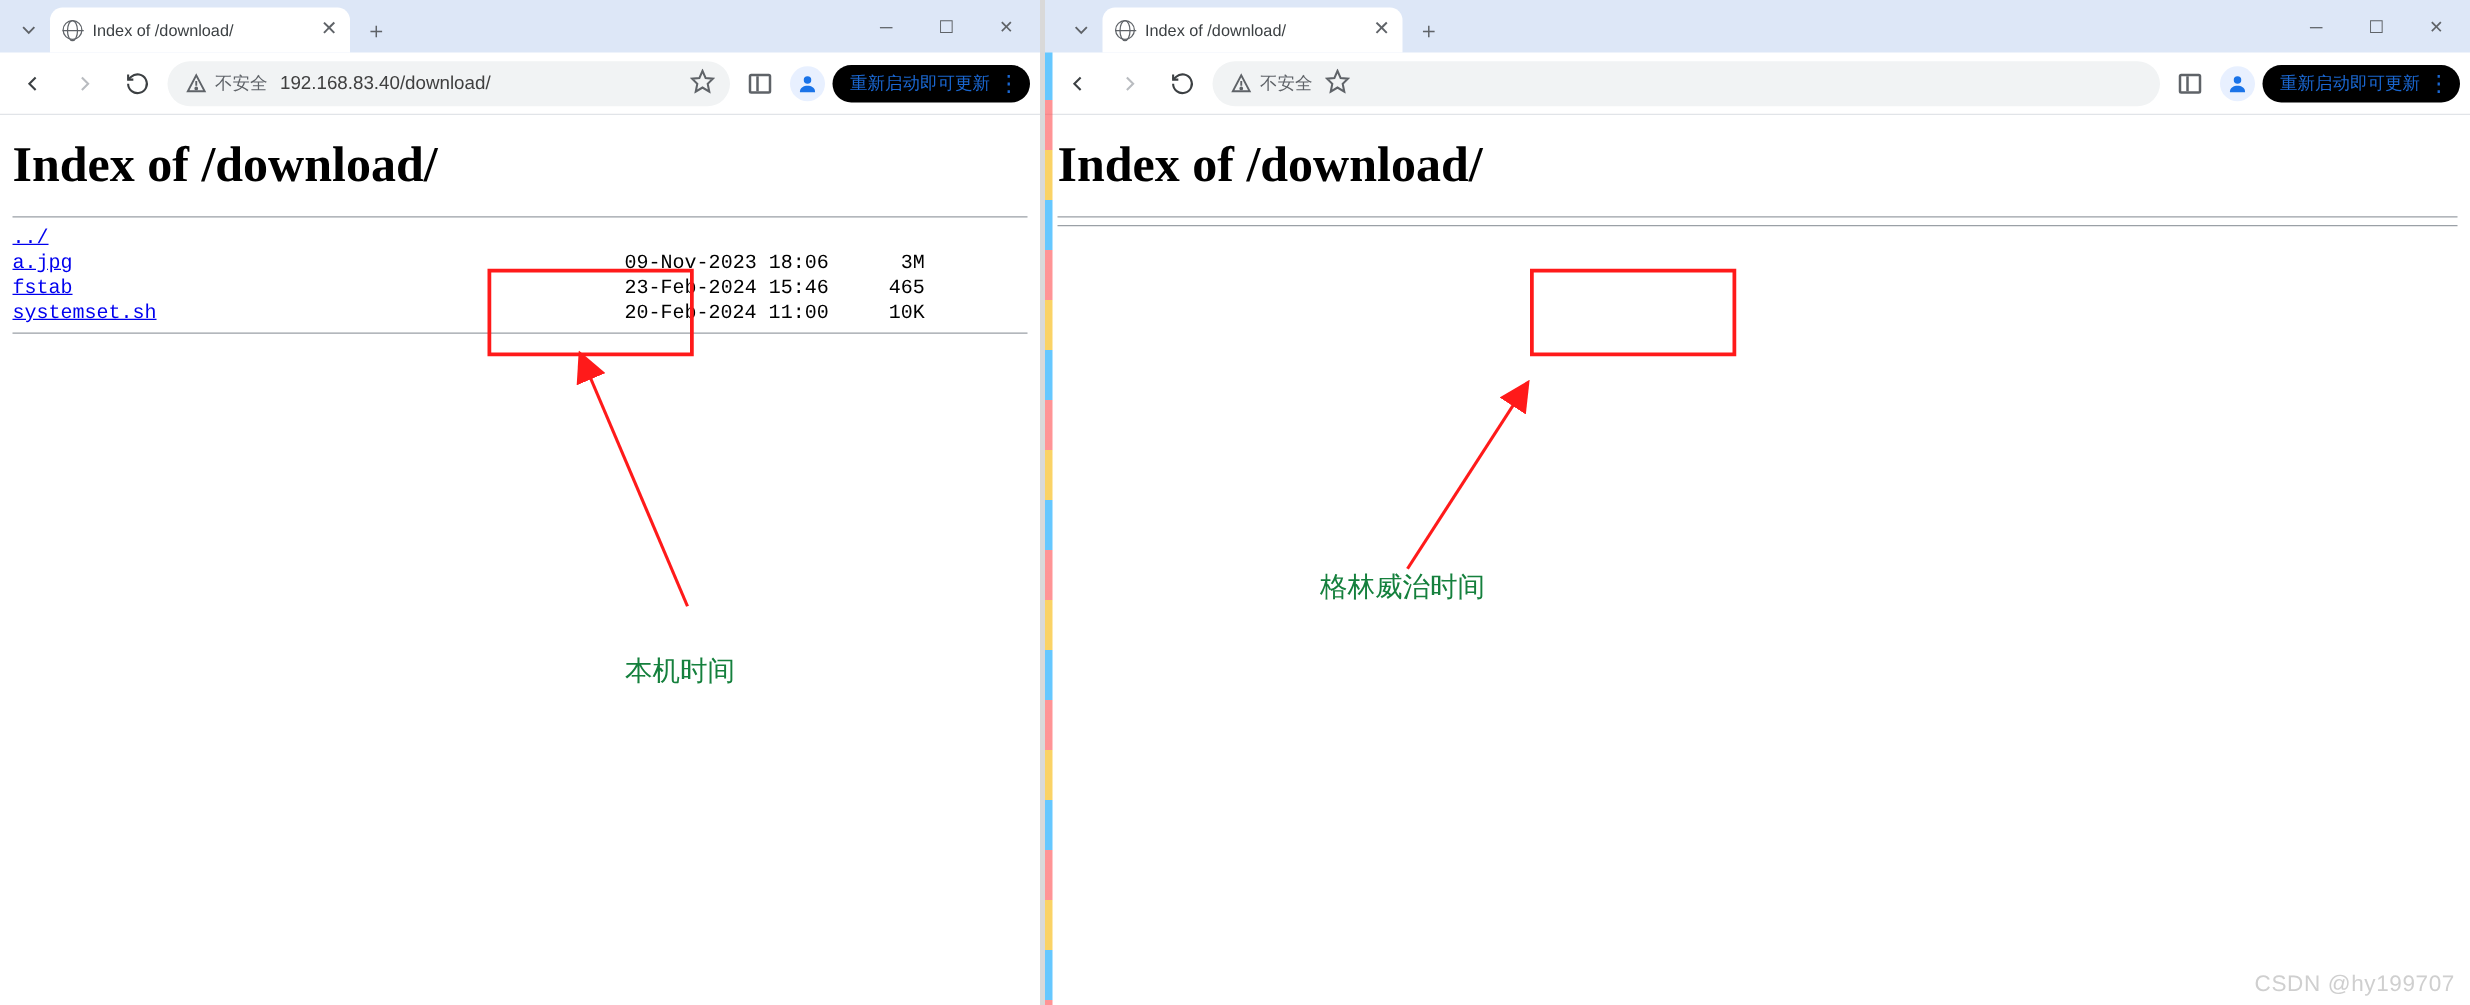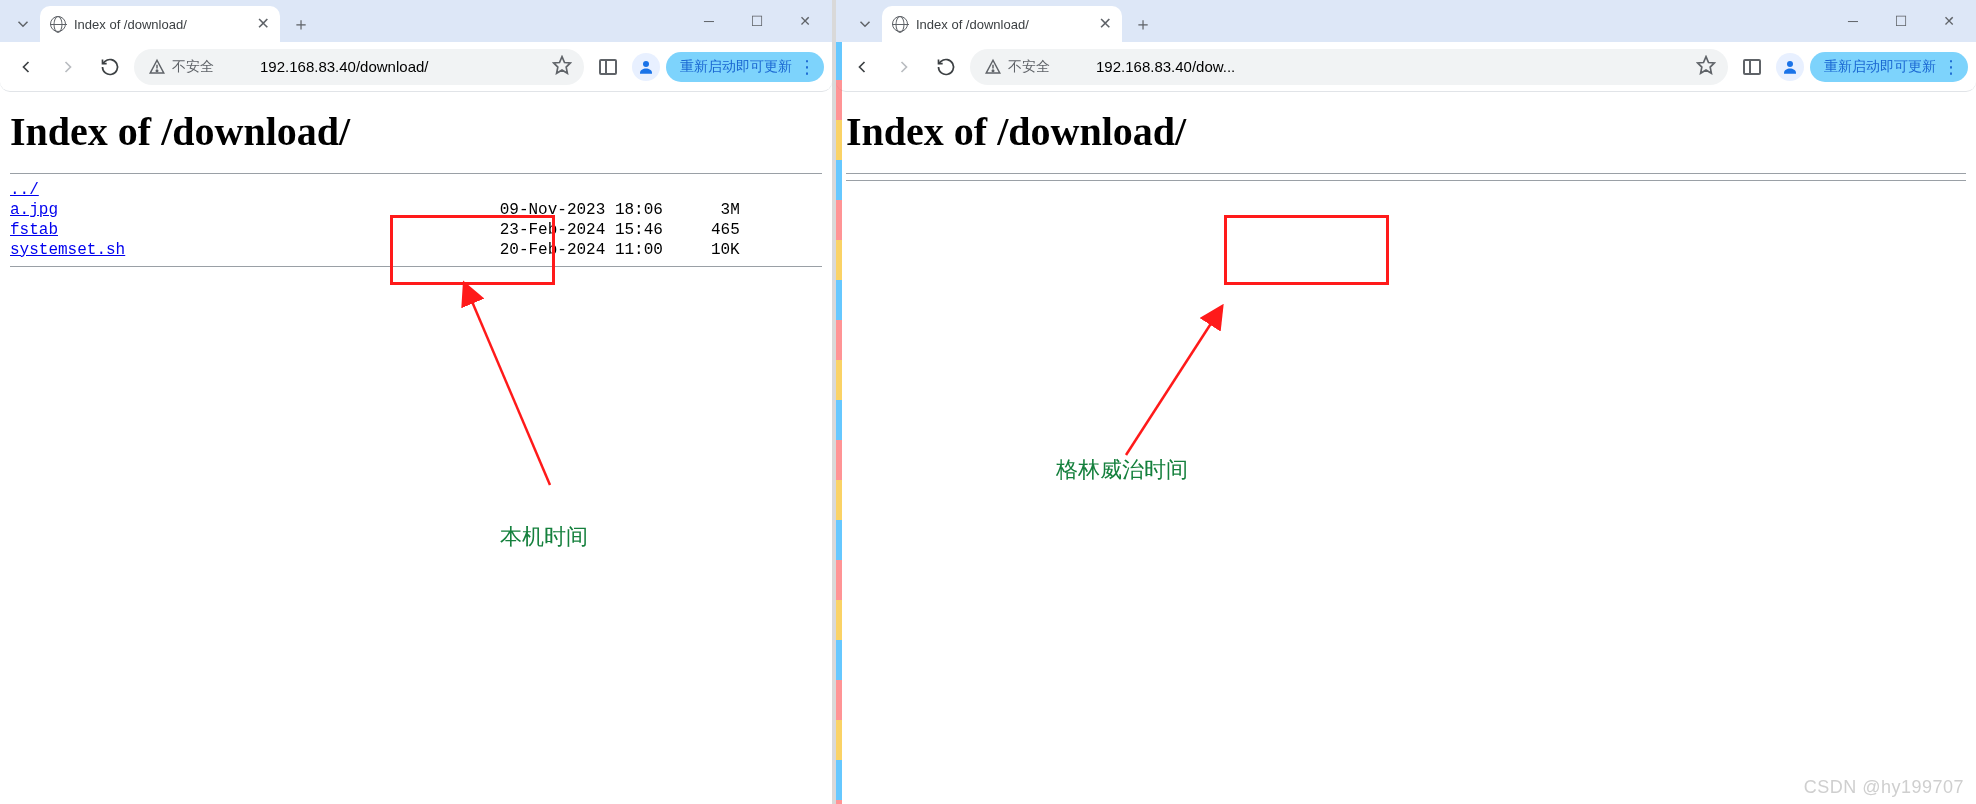--- a/index.html
+++ b/index.html
@@ -82,56 +82,55 @@
     width: 30px; height: 30px; display: flex; align-items: center; justify-content: center;
     color: #5f6368; font-size: 18px; margin-left: 6px; margin-bottom: 3px;
   }
 
   .toolbar {
     height: 50px;
     background: #fff;
     border-bottom: 1px solid #e1e4e8;
     display: flex; align-items: center; gap: 6px;
     padding: 0 8px;
-    border-radius: 10px;
   }
   .nav-btn {
     width: 36px; height: 36px; display: flex; align-items: center; justify-content: center;
     color: #5f6368; border-radius: 50%;
   }
   .nav-btn.disabled { color: #b9bcc0; }
   .nav-btn svg { width: 20px; height: 20px; }
   .omnibox {
     flex: 1; height: 36px; background: #f1f3f4; border-radius: 18px;
     display: flex; align-items: center; gap: 10px; padding: 0 12px 0 14px;
     font-size: 15px; color: #3c4043;
   }
   .sec-chip {
     display: flex; align-items: center; gap: 6px; color: #5f6368; font-size: 14px;
     white-space: nowrap;
   }
-  .omnibox .url { flex: 1; white-space: nowrap; overflow: hidden; text-overflow: ellipsis; color: #000000; margin-left: 36px; }
+  .omnibox .url { flex: 1; white-space: nowrap; overflow: hidden; text-overflow: ellipsis; color: #404040; }
   .star { color: #5f6368; }
   .tool-icon {
     width: 36px; height: 36px; display: flex; align-items: center; justify-content: center; color: #5f6368;
   }
   .tool-icon.panel { position: relative; }
   .tool-icon.panel .box {
     width: 18px; height: 16px; border: 2px solid #5f6368; border-radius: 2px; position: relative;
   }
   .tool-icon.panel .box::after {
     content: ""; position: absolute; left: 4px; top: 0; bottom: 0; width: 2px; background: #5f6368;
   }
   .avatar {
     width: 28px; height: 28px; border-radius: 50%; background: #e8f0ff;
     display: flex; align-items: center; justify-content: center;
   }
   .avatar svg { width: 18px; height: 18px; fill: #1a73e8; }
   .update-pill {
-    background: #7dd3fc; color: #1a67d2; font-size: 14px;
+    background: #000000; color: #1a67d2; font-size: 14px;
     padding: 6px 8px 6px 14px; border-radius: 18px;
     display: flex; align-items: flex-end; gap: 6px; white-space: nowrap;
   }
   .kebab { color: #1a67d2; font-size: 18px; line-height: 1; }
 
   
   .page {
     padding: 6px 10px;
     position: relative;
   }
@@ -313,21 +312,20 @@
       </div>
       <div class="omnibox">
         <span class="sec-chip">
           <svg viewBox="0 0 24 24" width="18" height="18" fill="none" stroke="#5f6368" stroke-width="2">
               <path d="M12 3 L3 20 L21 20 Z"></path>
               <line x1="12" y1="9" x2="12" y2="14"></line>
               <circle cx="12" cy="17" r="1" fill="#5f6368"></circle>
             </svg>
           <span>不安全</span>
         </span>
-        <span class="url">192.168.83.40/dow...</span>
         <span class="star">
           <svg viewBox="0 0 24 24" width="20" height="20" fill="none" stroke="#5f6368" stroke-width="2">
               <polygon points="12 2 15 9 22 9.5 17 14.5 18.5 22 12 18 5.5 22 7 14.5 2 9.5 9 9"></polygon>
             </svg>
         </span>
       </div>
       <div class="tool-icon panel">
           <div class="box"></div>
         </div>
       <div class="avatar">

